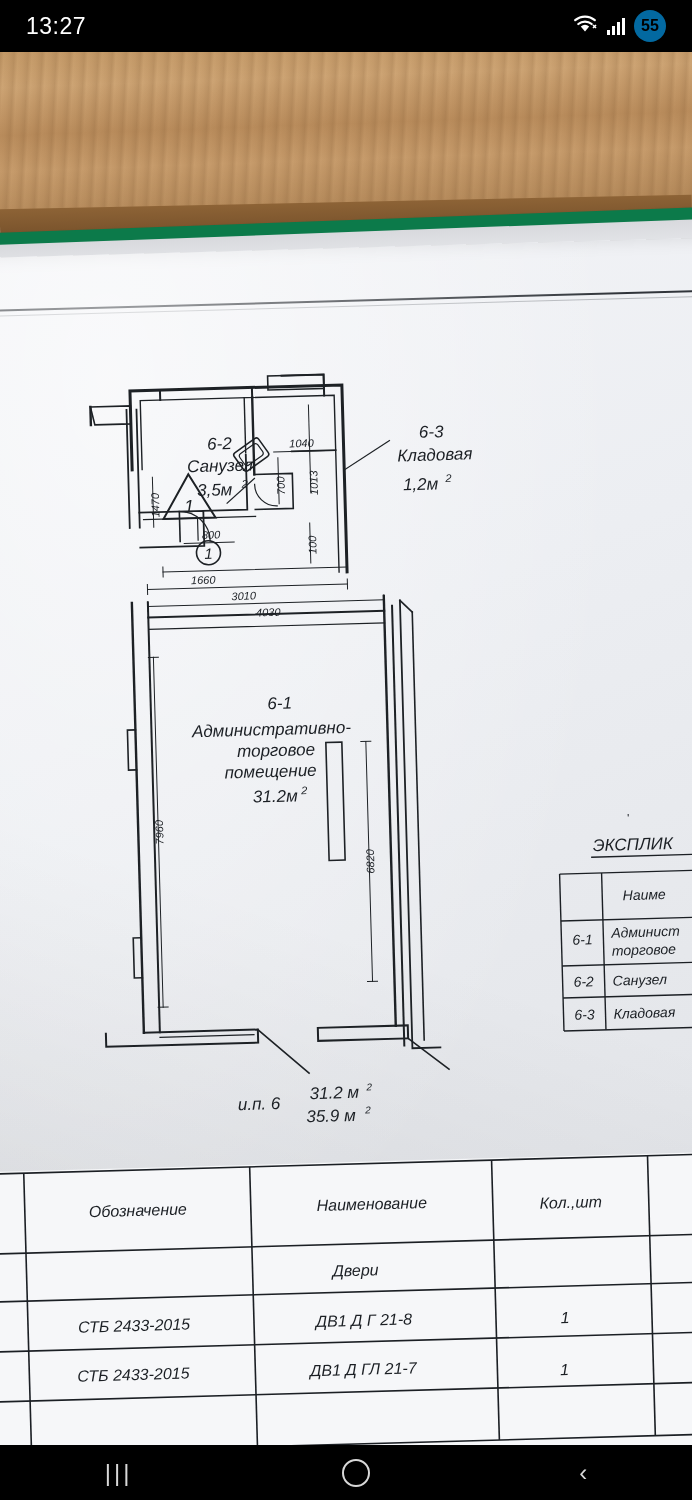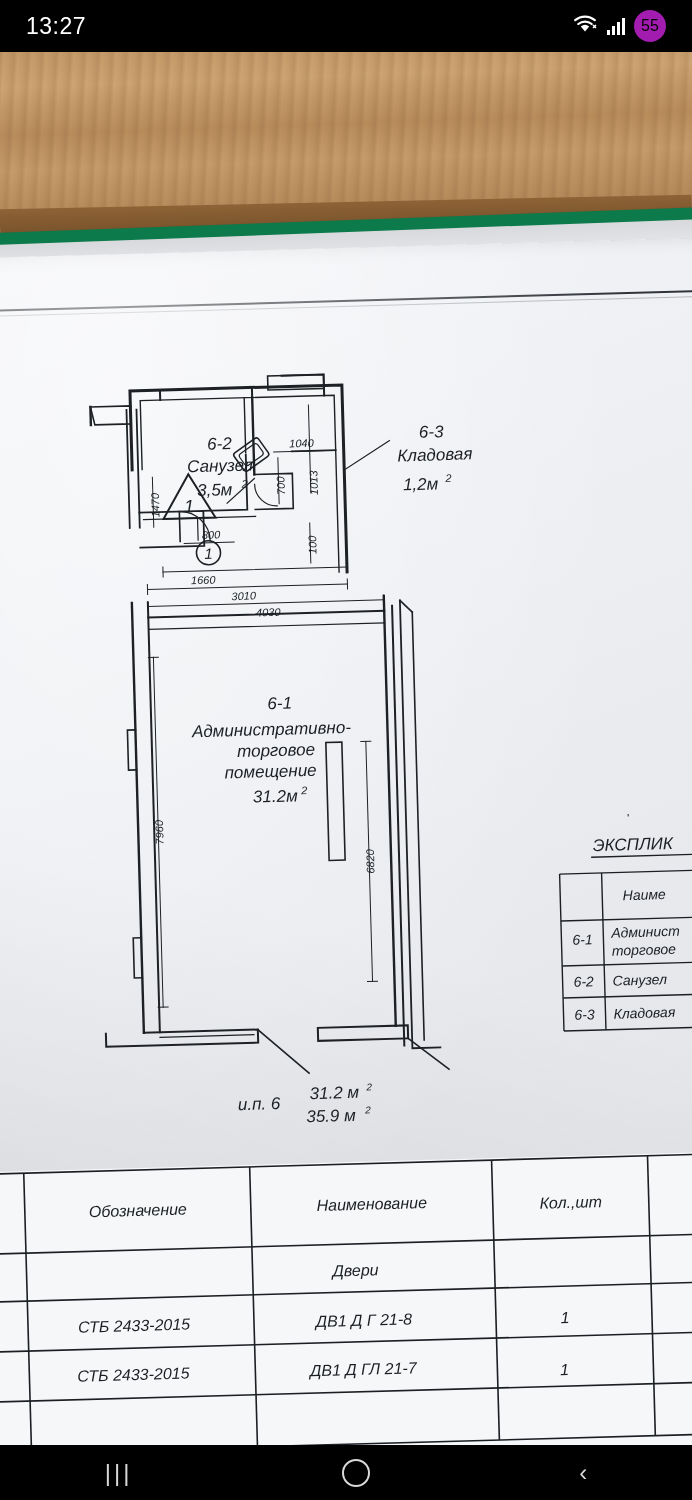--- a/index.html
+++ b/index.html
@@ -5,22 +5,22 @@
   html,body{margin:0;padding:0;background:#000;}
   body{width:692px;height:1500px;position:relative;overflow:hidden;
        font-family:"Liberation Sans",sans-serif;}
 
   
   #statusbar{position:absolute;left:0;top:0;width:692px;height:52px;background:#000;
              display:flex;align-items:center;justify-content:space-between;
              padding:0 26px;box-sizing:border-box;color:#fff;}
   #statusbar .clock{font-size:23px;letter-spacing:.5px;}
   #statusbar .right{display:flex;align-items:center;gap:9px;}
-  .batt{width:32px;height:32px;border-radius:50%;background:#a21caf;color:#000;
-        font-size:16px;font-weight:normal;display:flex;align-items:center;justify-content:center;}
+  .batt{width:32px;height:32px;border-radius:50%;background:#0369a1;color:#000;
+        font-size:16px;font-weight:bold;display:flex;align-items:center;justify-content:center;}
   .sigbars{display:flex;align-items:flex-end;gap:2px;height:18px;}
   .sigbars i{display:block;width:3px;background:#fff;}
   .sigbars i:nth-child(1){height:5px}
   .sigbars i:nth-child(2){height:9px}
   .sigbars i:nth-child(3){height:13px}
   .sigbars i:nth-child(4){height:17px}
 
   
   #photo{position:absolute;left:0;top:52px;width:692px;height:1393px;overflow:hidden;
          background:#e9eaee;}

